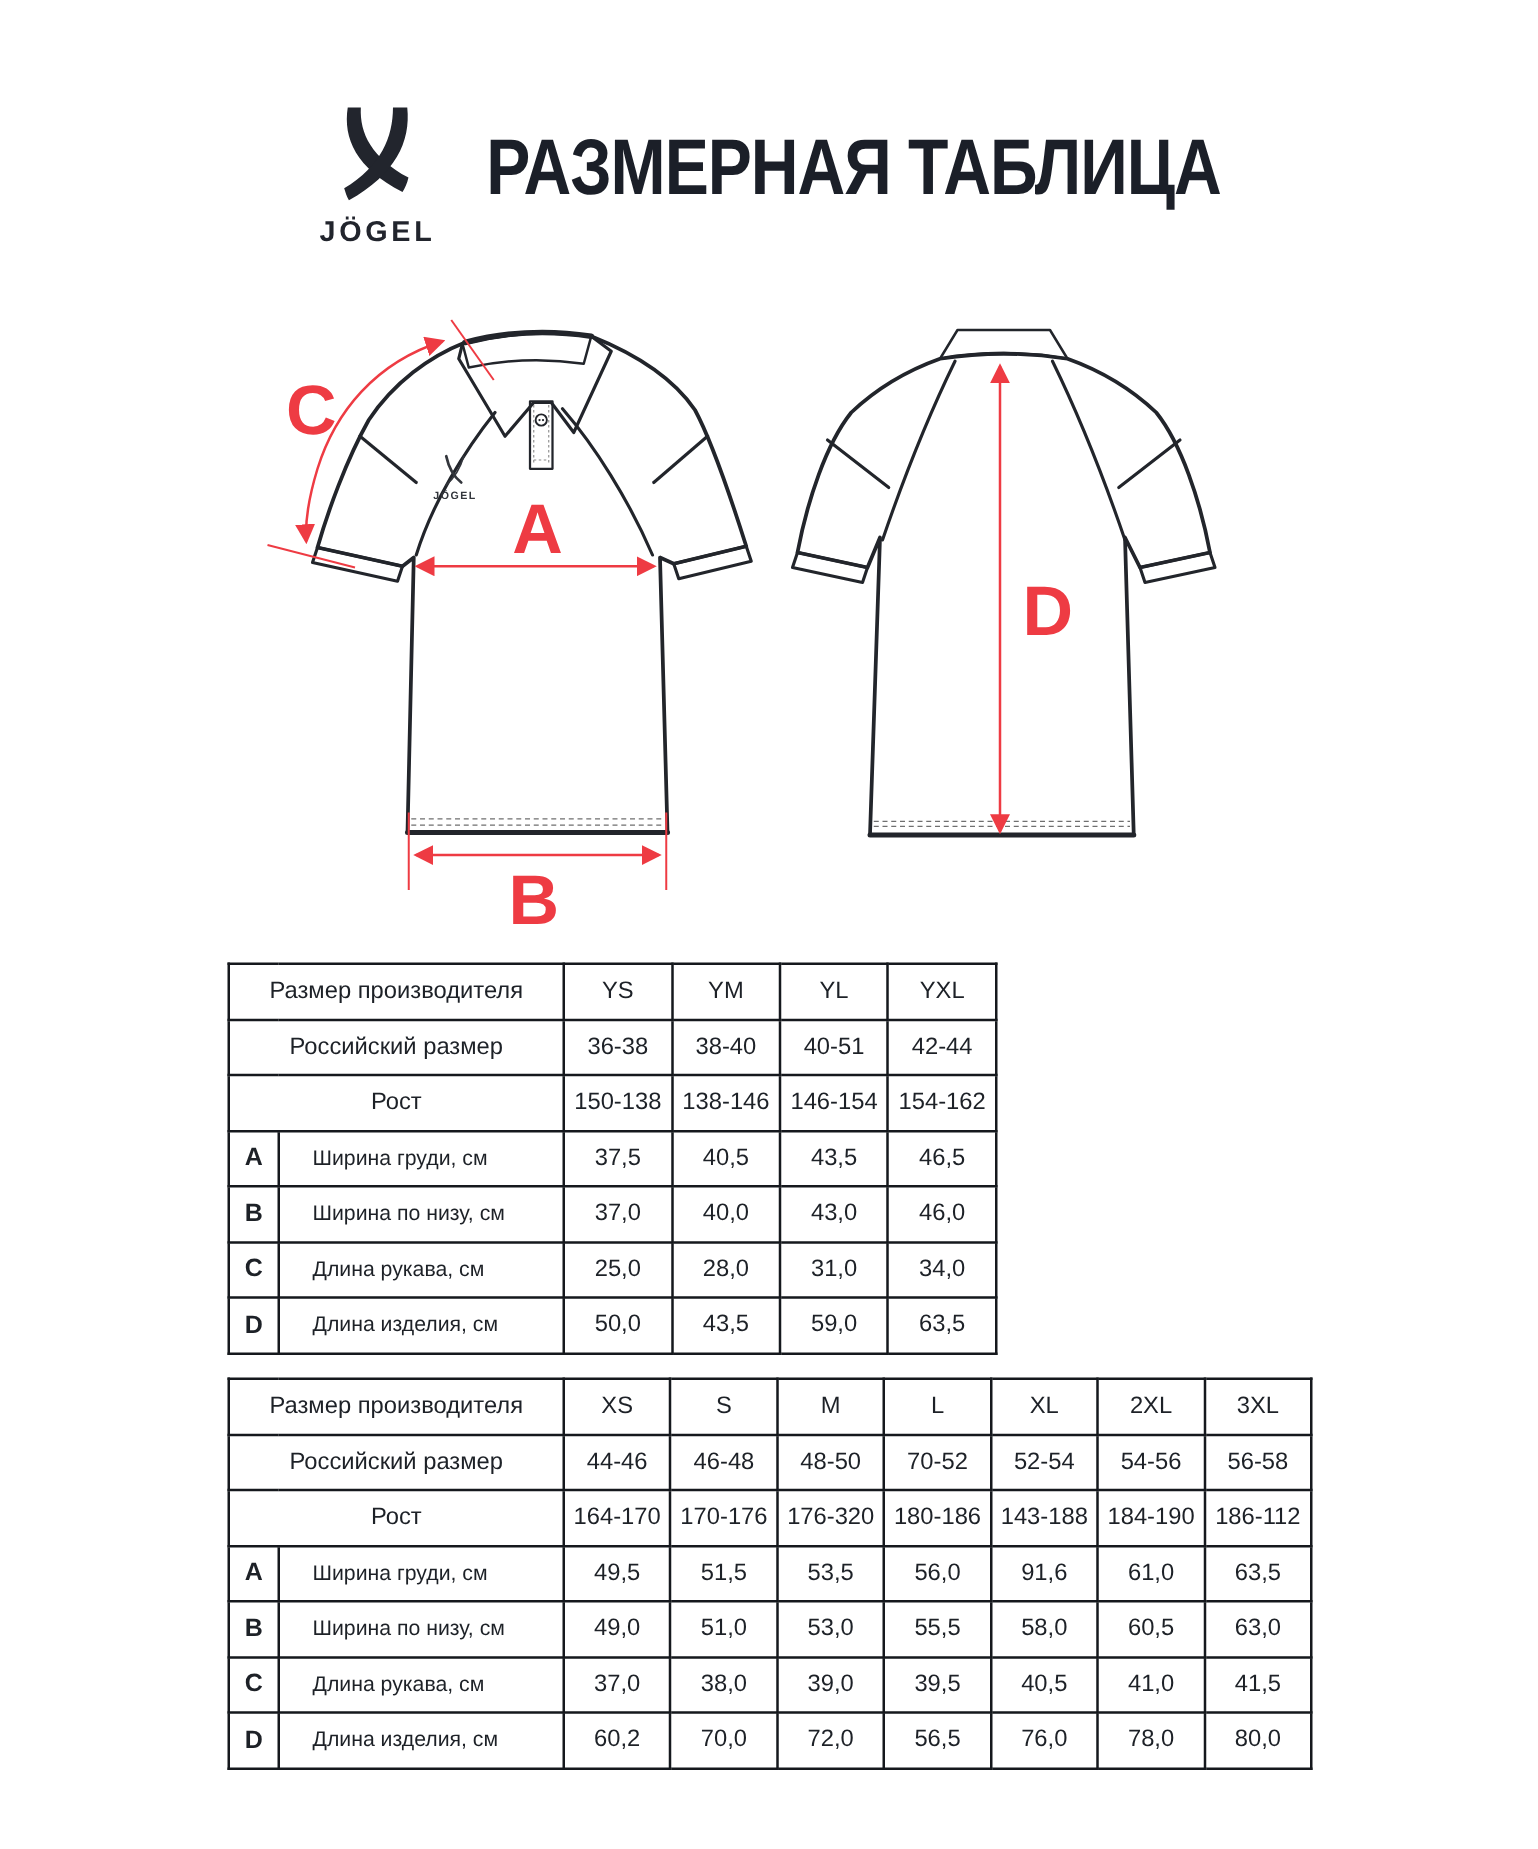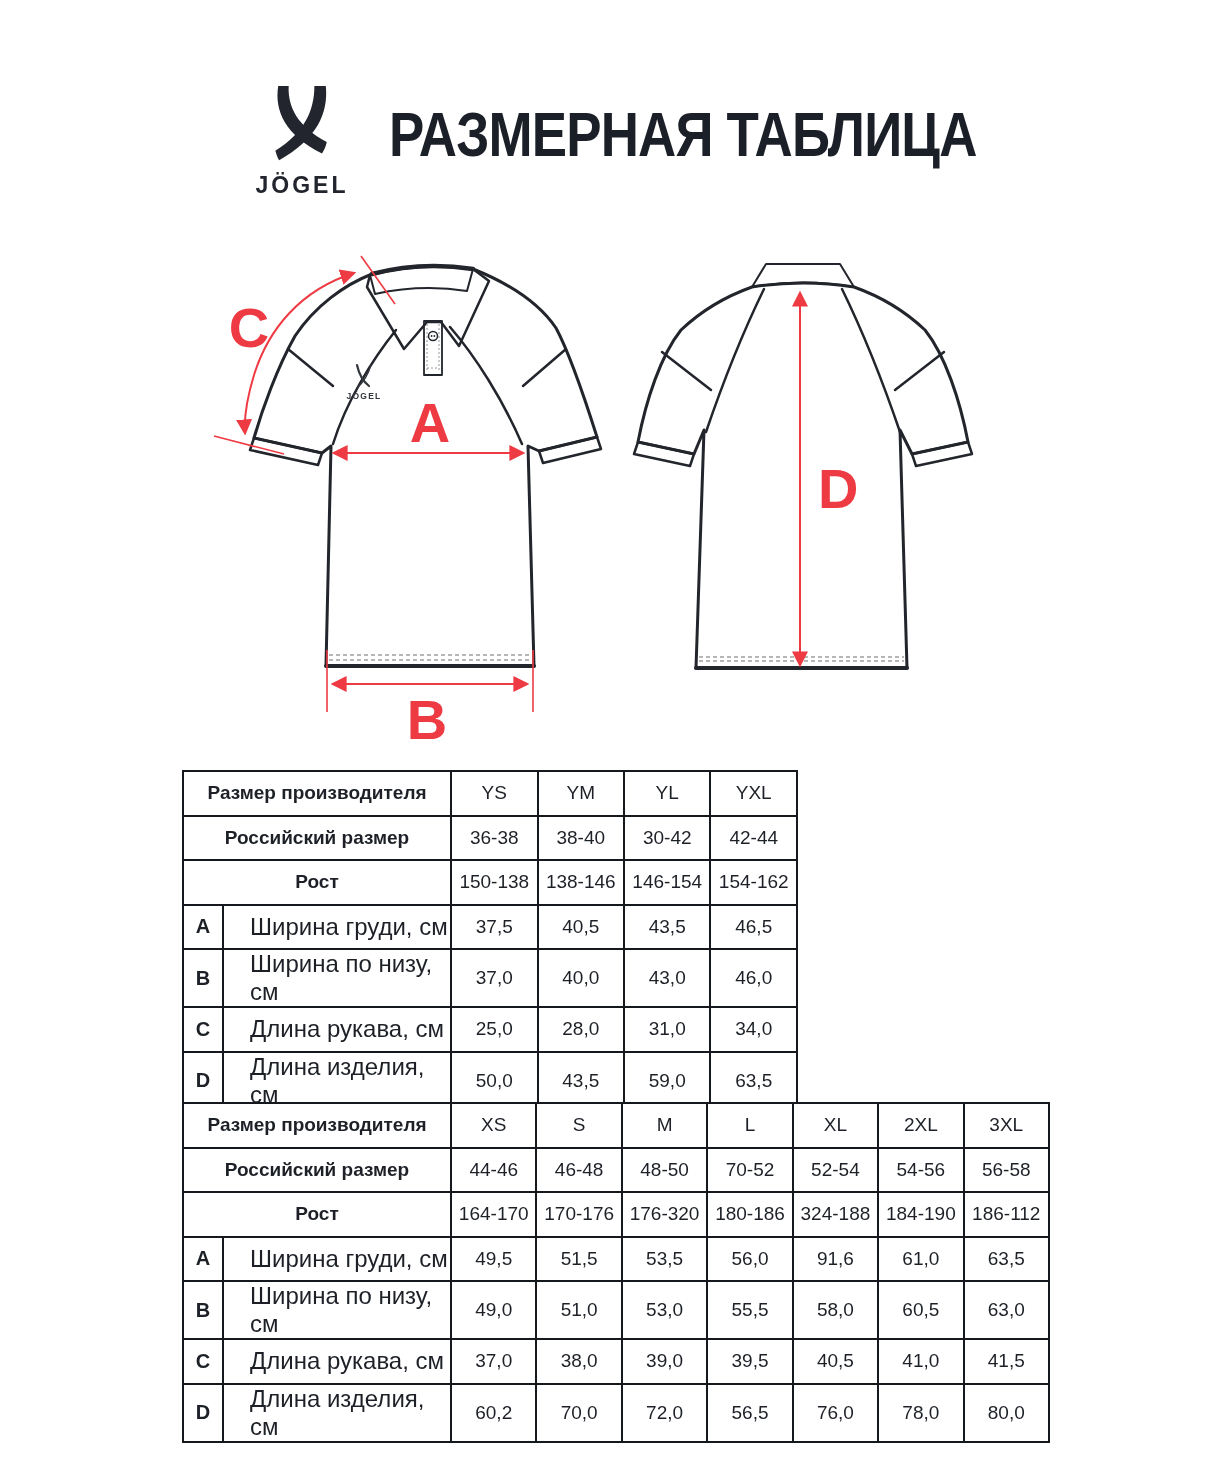--- a/index.html
+++ b/index.html
@@ -16,23 +16,23 @@
   .diagram{position:absolute;left:180px;top:240px;width:880px;height:520px;}
   .ink{stroke:#22252b;fill:none;stroke-linejoin:round;stroke-linecap:round;}
   .red-label{font-family:"Liberation Sans",sans-serif;font-weight:700;font-size:56px;}
   
   table.size-table{position:absolute;left:182px;border-collapse:collapse;table-layout:fixed;
                    background:#fff;}
   .t1{top:770px;width:616px;}
   .t2{top:1102px;width:868px;}
   .size-table td{border:2px solid #15181d;height:42.5px;text-align:center;vertical-align:middle;
                  font-size:19px;font-weight:400;padding:0 2px;color:#1d2127;}
-  .size-table td.hd{font-weight:700;}
+  .size-table td.hd{font-weight:400;}
   .size-table td.letter{font-weight:700;font-size:20px;}
-  .size-table td.mlabel{text-align:left;padding-left:26px;font-size:24px;}
+  .size-table td.mlabel{text-align:left;padding-left:26px;font-size:17px;}
 </style>
 </head>
 <body>
 
 <div class="page">
 
   <div class="brand">
     <svg class="brand-mark" viewBox="0 0 64 84">
       <path d="M 7,2 C 3,28 14,53 53,73 C 55,70 57,66 58,61 C 27,44 17,24 18,2 Z" fill="#22252d"></path>
       <path d="M 57,2 C 60,31 47,58 8,80 C 6,77 5,73 4,70 C 35,51 45,27 45,2 Z" fill="#22252d"></path>
@@ -152,21 +152,21 @@
       <td class="hd" colspan="2">Размер производителя</td>
       <td>YS</td>
       <td>YM</td>
       <td>YL</td>
       <td>YXL</td>
     </tr>
     <tr>
       <td class="hd" colspan="2">Российский размер</td>
       <td>36-38</td>
       <td>38-40</td>
-      <td>30-42</td>
+      <td>40-51</td>
       <td>42-44</td>
     </tr>
     <tr>
       <td class="hd" colspan="2">Рост</td>
       <td>150-138</td>
       <td>138-146</td>
       <td>146-154</td>
       <td>154-162</td>
     </tr>
     <tr>
@@ -236,21 +236,21 @@
       <td>52-54</td>
       <td>54-56</td>
       <td>56-58</td>
     </tr>
     <tr>
       <td class="hd" colspan="2">Рост</td>
       <td>164-170</td>
       <td>170-176</td>
       <td>176-320</td>
       <td>180-186</td>
-      <td>324-188</td>
+      <td>143-188</td>
       <td>184-190</td>
       <td>186-112</td>
     </tr>
     <tr>
       <td class="letter">A</td>
       <td class="mlabel">Ширина груди, см</td>
       <td>49,5</td>
       <td>51,5</td>
       <td>53,5</td>
       <td>56,0</td>

